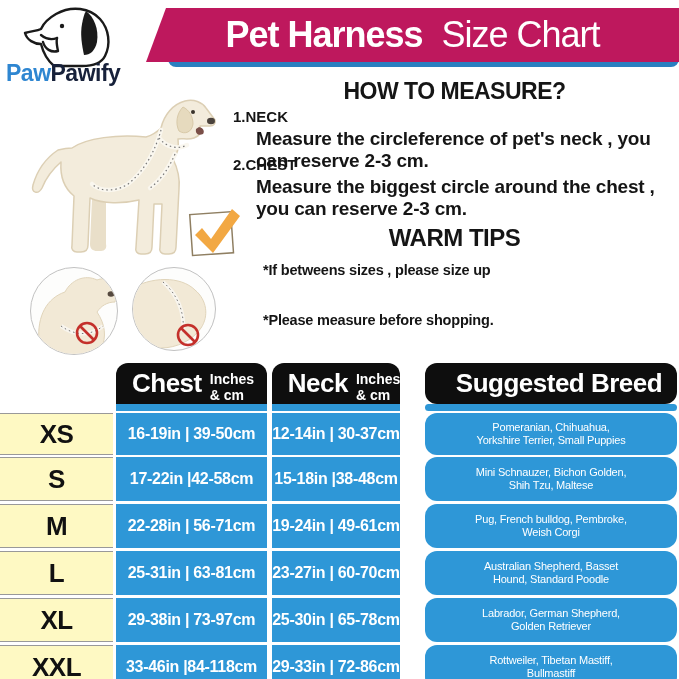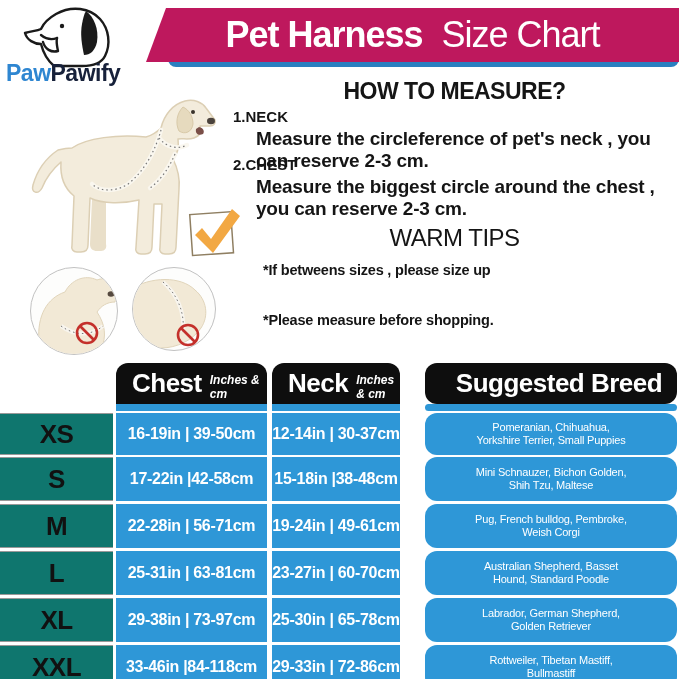--- a/index.html
+++ b/index.html
@@ -28,49 +28,49 @@
   .brand .p2 { color:#17213a; }
   
   .htm-title { position:absolute; left:230px; top:78px; width:449px; text-align:center;
     font-size:23px; font-weight:bold; color:#151515; letter-spacing:-0.5px; }
   .step-label { position:absolute; left:233px; font-size:15px; font-weight:bold; color:#151515; }
   .step-text  { position:absolute; left:233px; width:446px; font-size:19px; font-weight:600; color:#151515; letter-spacing:-0.2px;padding-left:23px; }
   .lbl-neck { top:108px; } .txt-neck { top:128px; }
   .lbl-chest { top:156px; } .txt-chest { top:176px; }
   
   .wt-title { position:absolute; left:230px; top:224px; width:449px; text-align:center;
-    font-size:24px; font-weight:normal; color:#151515; letter-spacing:-0.5px; }
+    font-size:24px; font-weight:bold; color:#151515; letter-spacing:-0.5px; }
   .tip { position:absolute; left:263px; font-size:14.5px; font-weight:600; color:#151515; letter-spacing:-0.2px; }
   .tip0 { top:262px; } .tip1 { top:287px; } .tip2 { top:312px; }
   
   .dog-main { position:absolute; left:26px; top:96px; }
   .check-box { position:absolute; left:186px; top:204px; }
   .inset { position:absolute; border:1px solid #c2c2c2; border-radius:50%; overflow:hidden; background:#fdfdfc; }
   .inset-left  { left:30px;  top:267px; width:88px; height:88px; }
   .inset-right { left:132px; top:267px; width:84px; height:84px; }
   .no-icon { position:absolute; }
   .no-left  { left:74px;  top:320px; }
   .no-right { left:175px; top:322px; }
   
   .thead { position:absolute; top:363px; height:41px; background:#0e0e0e; border-radius:12px 12px 0 0;
     color:#fff; display:flex; align-items:center; justify-content:center; gap:8px;padding-left:16px; }
   .thead .big { font-size:26px; font-weight:bold; letter-spacing:-0.5px; }
-  .thead .sub { font-size:12px; font-weight:600; margin-top:6px;font-style:italic; }
+  .thead .sub { font-size:14px; font-weight:600; margin-top:6px; }
   .tstrip { position:absolute; top:404px; height:7px; background:#2e97d7; }
   .col-chest { left:116px; width:151px; }
   .col-neck  { left:272px; width:128px; }
   .col-breed { left:425px; width:252px;border-radius:12px; }
   .col-size  { left:0; width:113px; }
   .r0 { top:413px; height:42px; } .r1 { top:457px; height:44px; }
   .r2 { top:504px; height:44px; } .r3 { top:551px; height:44px; }
   .r4 { top:598px; height:44px; } .r5 { top:645px; height:44px; }
   .cell { position:absolute; background:#2e97d7; color:#fff; display:flex;
     align-items:center; justify-content:center; font-weight:bold; font-size:16px; letter-spacing:-0.3px; white-space:nowrap; }
   .cell.breed { flex-direction:column; font-weight:500; font-size:11px; line-height:1.22; letter-spacing:-0.2px; }
-  .size-label { position:absolute; background:#0f766e; color:#111; display:flex; align-items:center; justify-content:center;
+  .size-label { position:absolute; background:#fef9c3; color:#111; display:flex; align-items:center; justify-content:center;
     font-weight:bold; font-size:26px; border-top:1.5px solid #999; border-bottom:1.5px solid #999; letter-spacing:-0.5px; }
 </style>
 </head>
 <body>
 
 <div class="canvas">
 
   <div class="banner-back"></div>
   <div class="banner-front">
     <div class="banner-title">

